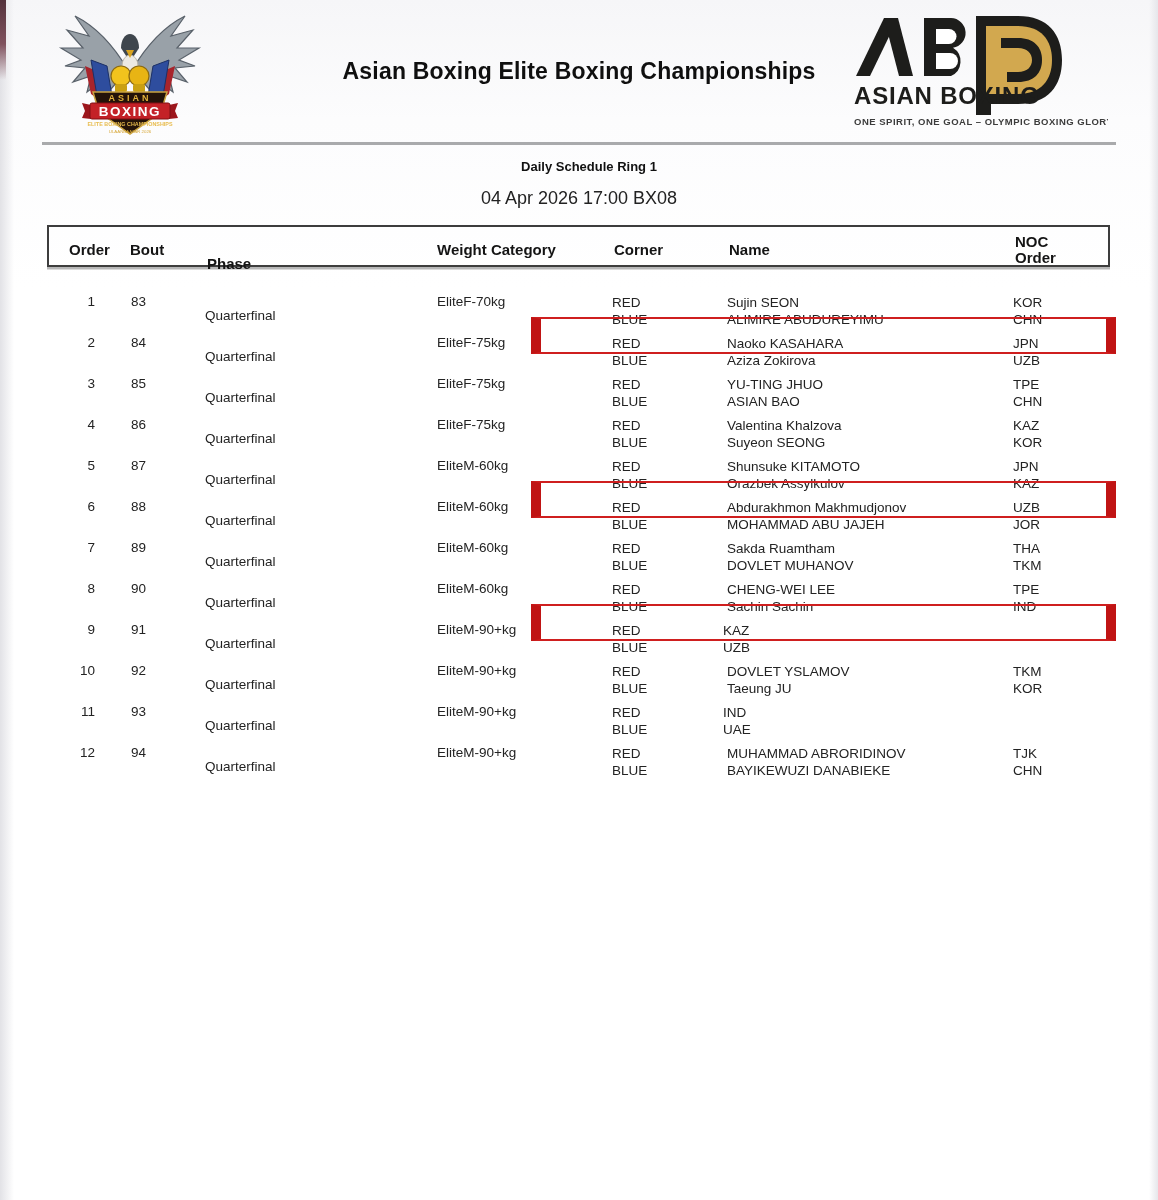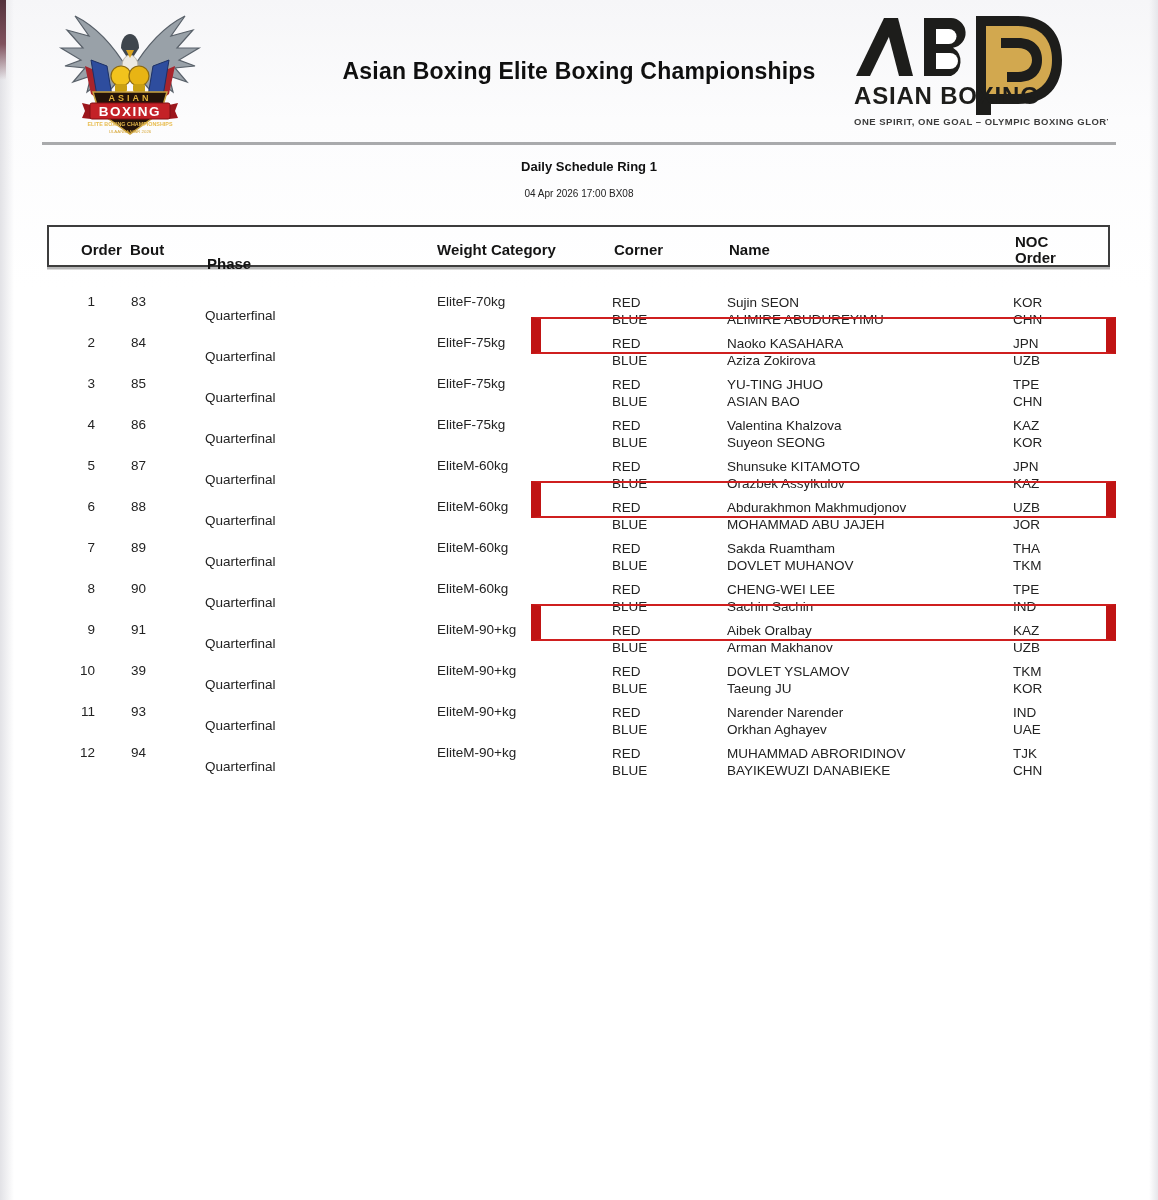--- a/index.html
+++ b/index.html
@@ -18,33 +18,33 @@
   .emblem { position:absolute; left:55px; top:6px; width:150px; height:134px; }
   .main-title { position:absolute; top:58px; left:0; width:100%; text-align:center;
                 font-size:23px; font-weight:bold; color:#0f0f0f; letter-spacing:0.2px; }
   .brand { position:absolute; top:12px; right:50px; width:256px; height:122px; }
 
   .rule { position:absolute; top:142px; left:42px; width:1074px; height:3px; background:#a9aaac; }
 
   .doc-title    { position:absolute; top:159px; left:0; width:100%; text-align:center;
                   font-size:13px; font-weight:bold; color:#111;padding-left:10px; }
   .doc-subtitle { position:absolute; top:188px; left:0; width:100%; text-align:center;
-                  font-size:10px; color:#222; }
+                  font-size:18px; color:#222; }
 
   .sched-table { position:absolute; top:225px; left:47px; width:1063px; }
   .thead, .row { display:grid; grid-template-columns:68px 80px 230px 175px 115px 290px 105px; }
   .thead {
     box-sizing:border-box; height:42px; align-items:center;
     border:2px solid #3d3d3d; box-shadow:0 2.5px 0 #b7b7b7;
     font-weight:bold; font-size:15px; color:#141414;
   }
   .tbody { padding-top:7px; }
   .row { height:41px; align-items:center; position:relative; font-size:13.5px; color:#232323; }
   .cell-lines { line-height:17px;margin-top:20px; }
-  .h-order  { padding-left:20px;margin-left:12px; }
+  .h-order  { padding-left:20px; }
   .c-order  { text-align:right; padding-right:20px; }
   .h-bout   { padding-left:13px; }
   .c-bout   { padding-left:16px; }
   .h-phase, .c-phase   { padding-left:10px;margin-top:28px; }
   .h-weight { padding-left:10px; }
   .c-weight { padding-left:12px; }
   .h-corner, .c-corner { padding-left:12px; }
   .h-name,  .c-name    { padding-left:12px; }
   .h-noc    { padding-left:8px; line-height:16px; max-width:52px; }
   .c-noc    { padding-left:8px; }
@@ -295,34 +295,30 @@
 
   <div class="row highlighted">
     <div class="c-order">9</div>
     <div class="c-bout">91</div>
     <div class="c-phase">Quarterfinal</div>
     <div class="c-weight">EliteM-90+kg</div>
     <div class="c-corner cell-lines">
       <div>RED</div>
       <div>BLUE</div>
     </div>
-    <div class="c-name cell-lines">
-      <div>Aibek Oralbay</div>
-      <div>Arman Makhanov</div>
-    </div>
     <div class="c-noc cell-lines">
       <div>KAZ</div>
       <div>UZB</div>
     </div>
     <div class="highlight-frame"></div>
   </div>
 
   <div class="row">
     <div class="c-order">10</div>
-    <div class="c-bout">39</div>
+    <div class="c-bout">92</div>
     <div class="c-phase">Quarterfinal</div>
     <div class="c-weight">EliteM-90+kg</div>
     <div class="c-corner cell-lines">
       <div>RED</div>
       <div>BLUE</div>
     </div>
     <div class="c-name cell-lines">
       <div>DOVLET YSLAMOV</div>
       <div>Taeung JU</div>
     </div>
@@ -335,24 +331,20 @@
 
   <div class="row">
     <div class="c-order">11</div>
     <div class="c-bout">93</div>
     <div class="c-phase">Quarterfinal</div>
     <div class="c-weight">EliteM-90+kg</div>
     <div class="c-corner cell-lines">
       <div>RED</div>
       <div>BLUE</div>
     </div>
-    <div class="c-name cell-lines">
-      <div>Narender Narender</div>
-      <div>Orkhan Aghayev</div>
-    </div>
     <div class="c-noc cell-lines">
       <div>IND</div>
       <div>UAE</div>
     </div>
 
   </div>
 
   <div class="row">
     <div class="c-order">12</div>
     <div class="c-bout">94</div>

